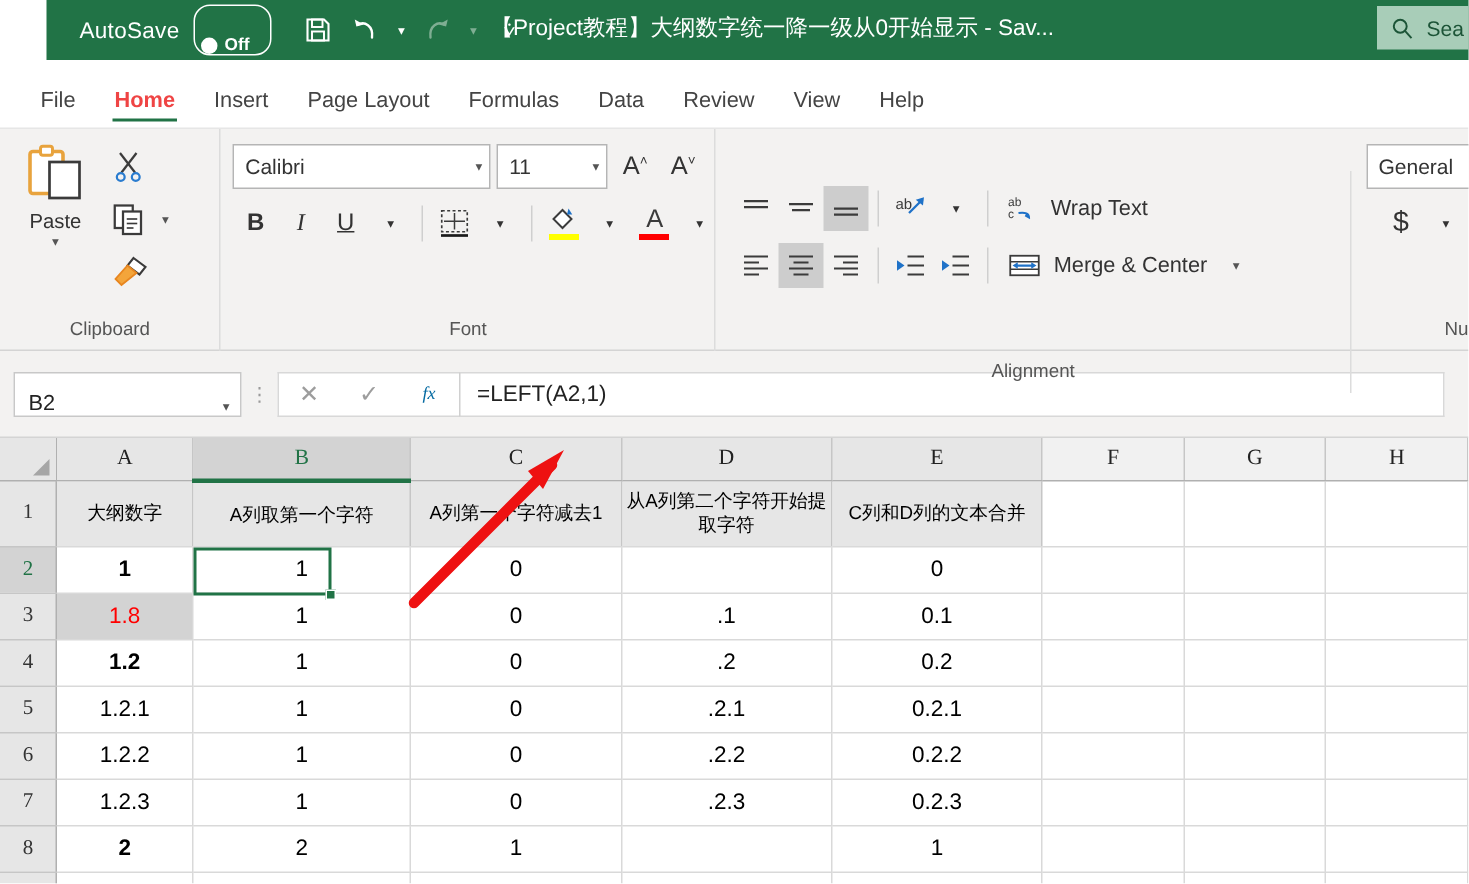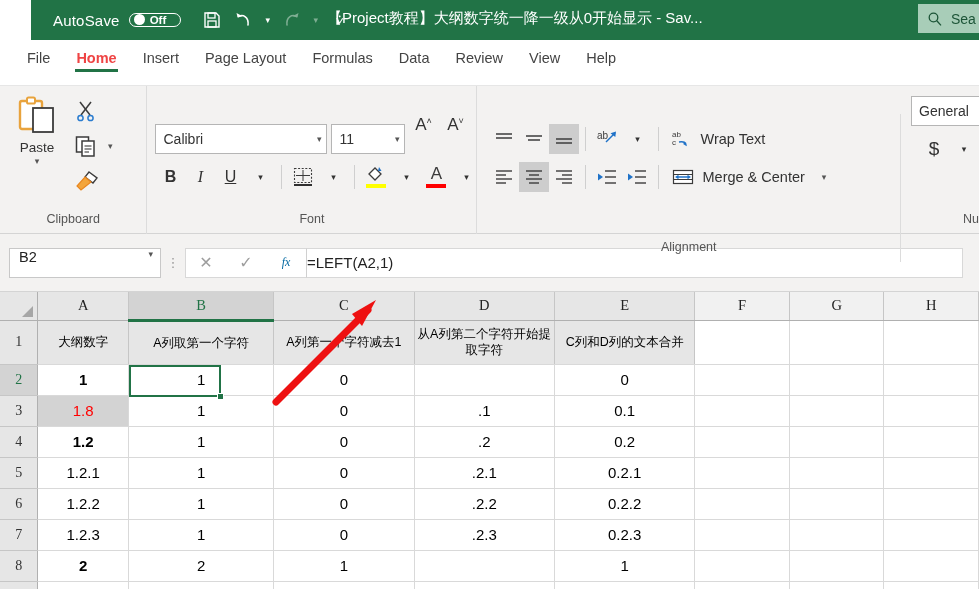--- a/index.html
+++ b/index.html
@@ -16,23 +16,23 @@
     background: #217346;
     display: flex; align-items: center;
     position: relative;
     margin-left: 31px;
   }
   .autosave-label {
     color: #ffffff; font-size: 15px; margin-left: 22px; letter-spacing: .2px;
   }
   .autosave-toggle {
     margin-left: 9px;
-    width: 52px; height: 14px; border-radius: 11px;
+    width: 52px; height: 34px; border-radius: 11px;
     border: 1.6px solid #ffffff;
-    display: flex; align-items: flex-start;
+    display: flex; align-items: flex-end;
     position: relative;
   }
   .autosave-knob {
     width: 11px; height: 11px; border-radius: 50%;
     background: #ffffff; margin-left: 4px;
   }
   .autosave-off {
     color: #ffffff; font-size: 11.5px; margin-left: 5px; font-weight: 600;
   }
   .qat { display: flex; align-items: center; margin-left: 16px; gap: 2px; }
@@ -56,21 +56,21 @@
     width: 92px; height: 29px;
     background: #a8cdb8;
     display: flex; align-items: center; padding-left: 9px; gap: 8px;
   }
   .search-text { color: #1c5437; font-size: 14px; }
 
   
   .tabbar {
     height: 46px; width: 979px;
     background: #ffffff;
-    display: flex; align-items: center;
+    display: flex; align-items: flex-end;
     padding-left: 14px;
     border-bottom: 1px solid #e6e6e6;
   }
   .tab {
     font-size: 14.5px; color: #444444;
     padding: 0 13px 10px 13px;
     position: relative;
     white-space: nowrap;
   }
   .tab.active { color: #ef4444; font-weight: bold; }
@@ -113,21 +113,21 @@
   }
   .clip-row { display: flex; align-items: center; height: 30px; }
   .mini-caret { font-size: 9px; color: #555; margin-left: 10px; }
 
   
   .g-font { width: 330px; }
   .font-r1 { display: flex; align-items: center; padding: 10px 0 0 8px; gap: 4px; }
   .font-name-box, .font-size-box {
     height: 30px; background: #ffffff; border: 1px solid #b5b5b5;
     display: flex; align-items: center; justify-content: space-between;
-    padding: 0 5px 0 7px; font-size: 14px; color: #333; margin-top: 28px;
+    padding: 0 5px 0 7px; font-size: 14px; color: #333;
   }
   .font-name-box { width: 172px; }
   .font-size-box { width: 74px; }
   .dd-caret { font-size: 9px; color: #555; }
   .aa-btn {
     width: 28px; height: 30px;
     display: flex; align-items: center; justify-content: center;
     font-size: 17px; color: #333; position: relative;
   }
   .aa-btn sup { font-size: 9px; position: relative; top: -4px; left: 0px; }
@@ -169,41 +169,41 @@
 
   
   .formulabar {
     height: 58px; width: 979px; background: #f3f2f1;
     display: flex; align-items: center;
     border-bottom: 1px solid #d4d4d4;
   }
   .namebox {
     margin-left: 9px; width: 152px; height: 30px;
     background: #ffffff; border: 1px solid #c8c8c8;
-    display: flex; align-items: flex-start; justify-content: space-between;
+    display: flex; align-items: flex-end; justify-content: space-between;
     padding: 0 7px 0 9px; font-size: 14.5px; color: #222;
   }
   .fb-dots {
     width: 24px; text-align: center; color: #9a9a9a;
     font-size: 13px; letter-spacing: 0; line-height: 10px;
   }
   .fb-actions {
     height: 30px; display: flex; align-items: center;
     background: #fff; border: 1px solid #d8d8d8; border-right: none;
   }
   .fb-act {
     width: 40px; height: 28px;
     display: flex; align-items: center; justify-content: center;
     color: #9d9d9d; font-size: 16px;
   }
   .fb-fx { font-style: italic; font-family: "Liberation Serif", serif; color: #0369a1; font-size: 12px; }
   .fb-input {
     flex: 1; height: 30px; background: #ffffff;
     border: 1px solid #d8d8d8; border-left: 1px solid #d0d0d0;
-    display: flex; align-items: center; 
+    display: flex; align-items: center; padding-left: 11px;
     font-size: 15px; color: #222; margin-right: 16px;
   }
 
   
   .grid-wrap { position: relative; width: 979px; height: 297px; background: #fff; overflow: hidden; }
   table.sheet { border-collapse: collapse; table-layout: fixed; }
   .sheet td, .sheet th { padding: 0; }
 
   .corner {
     width: 38px; height: 28px; background: #e6e6e6;

